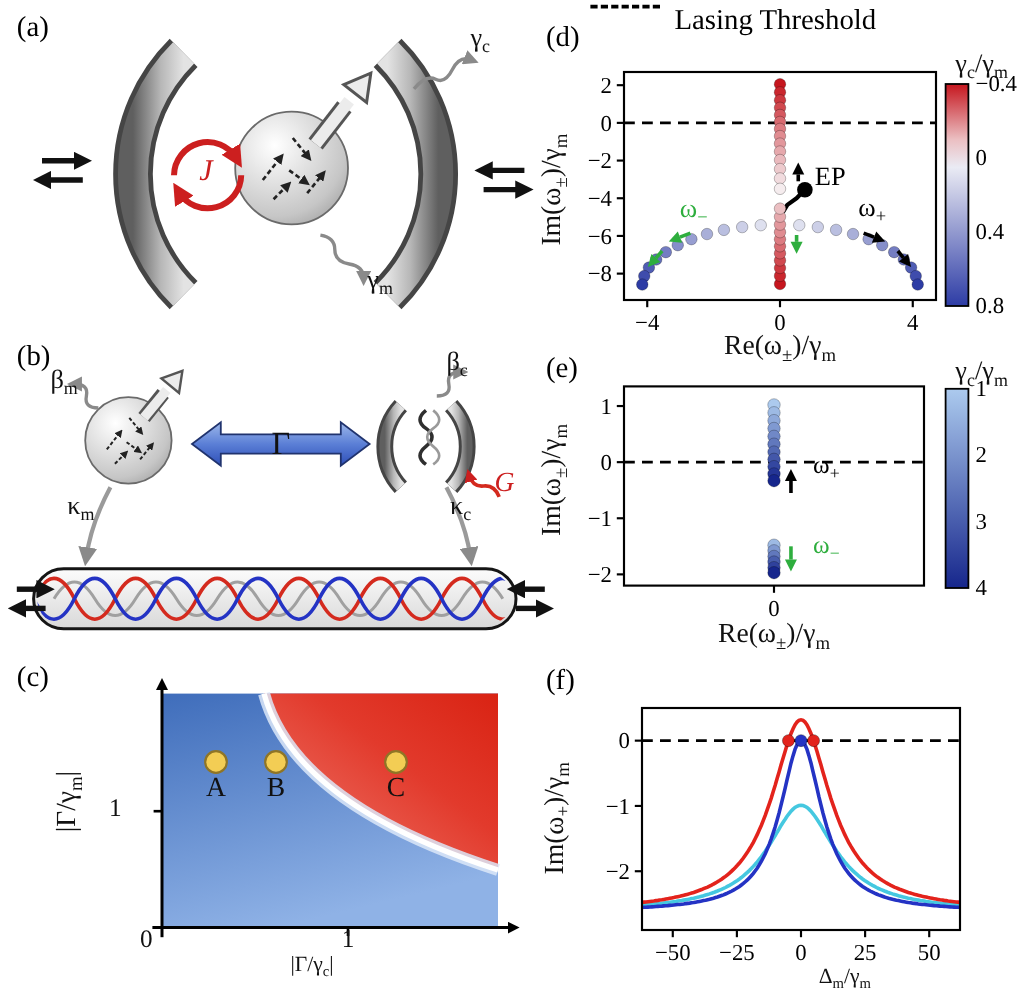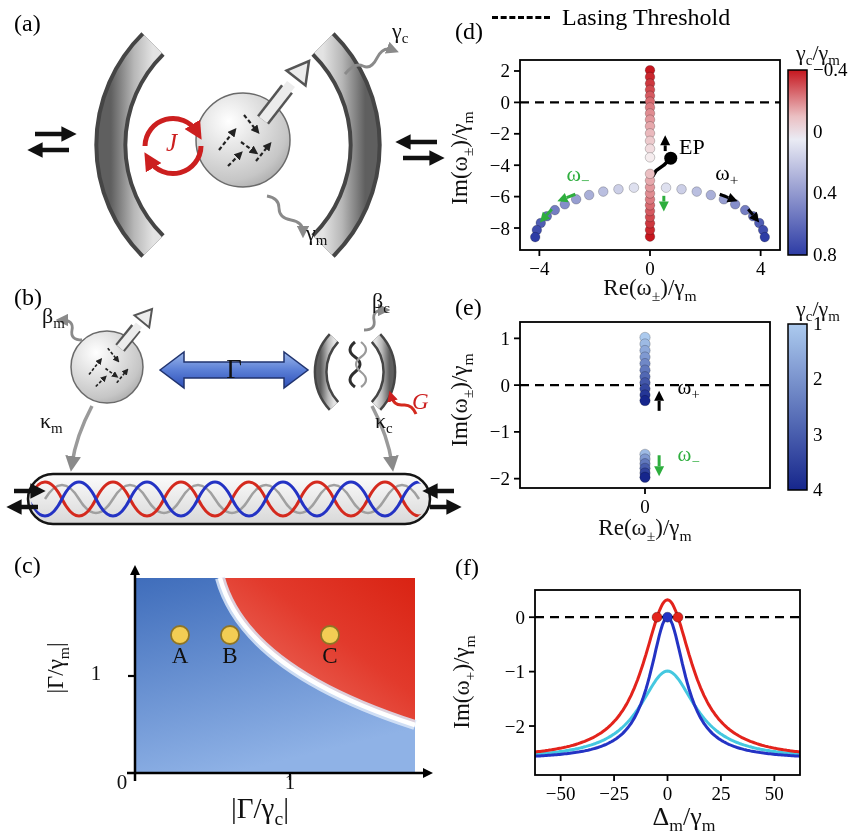--- a/index.html
+++ b/index.html
@@ -5,21 +5,21 @@
   html,body{margin:0;padding:0;background:#fff;}
   .fig{position:relative;width:857px;height:840px;background:#fff;overflow:hidden;
        font-family:"Liberation Serif",serif;color:#111;}
   .fig svg{position:absolute;overflow:visible;}
   .plabel{position:absolute;font-size:24px;color:#000;white-space:nowrap;}
   .lbl{position:absolute;font-size:22px;color:#111;white-space:nowrap;line-height:1;}
   .center{transform:translateX(-50%);}
   .vert{transform:translate(-50%,-50%) rotate(-90deg);transform-origin:center;}
   .red{color:#cc1f1f;}
   sub{font-size:68%;}
-  .legend{position:absolute;display:flex;align-items:center;gap:12px;}
+  .legend{position:absolute;display:flex;gap:12px;}
   .legend .dash{display:inline-block;width:58px;height:0;border-top:3.5px dashed #000;}
   .legend .ltext{font-size:24px;color:#000;}
 </style>
 </head>
 <body>
 
 <div class="fig">
 
   <div class="plabel" style="left:14px;top:10px">(a)</div>
   <div class="plabel" style="left:14px;top:284px">(b)</div>
@@ -165,21 +165,21 @@
     <g stroke="#111" stroke-width="4.5">
       <line x1="442" y1="199" x2="418" y2="199" marker-end="url(#mkb2)"></line>
       <line x1="418" y1="215" x2="442" y2="215" marker-end="url(#mkb2)"></line>
     </g>
   </svg>
 
   <div class="lbl" style="left:42px;top:305px">β<sub>m</sub></div>
   <div class="lbl" style="left:372px;top:290px">β<sub>c</sub></div>
   <div class="lbl center" style="left:234px;top:356px;font-size:27px">Γ</div>
   <div class="lbl red" style="left:412px;top:390px;font-size:23px;font-style:italic">G</div>
-  <div class="lbl" style="left:40px;top:410px">κ<sub>m</sub></div>
+  <div class="lbl" style="left:56px;top:410px">κ<sub>m</sub></div>
   <div class="lbl" style="left:375px;top:410px">κ<sub>c</sub></div>
 
   <svg id="svg-c" style="left:30px;top:560px" width="420" height="280" viewBox="0 0 420 280">
     <defs>
       <linearGradient id="gBluePD" x1="0" y1="0" x2="0.35" y2="1">
         <stop offset="0" stop-color="#3f6dbb"></stop>
           <stop offset="1" stop-color="#8fb2e6"></stop>
       </linearGradient>
       <linearGradient id="gRedPD" x1="0" y1="1" x2="1" y2="0">
         <stop offset="0" stop-color="#f07f72"></stop>
@@ -207,21 +207,21 @@
       <circle cx="300" cy="75" r="9" fill="#f3cd54" stroke="#8f7526" stroke-width="1.8"></circle>
     </g>
   </svg>
 
   <div class="lbl center" style="left:180px;top:644px;font-size:23px">A</div>
   <div class="lbl center" style="left:230px;top:644px;font-size:23px">B</div>
   <div class="lbl center" style="left:330px;top:644px;font-size:23px">C</div>
   <div class="lbl center" style="left:122px;top:772px;font-size:21px">0</div>
   <div class="lbl center" style="left:290px;top:772px;font-size:21px">1</div>
   <div class="lbl center" style="left:96px;top:663px;font-size:21px">1</div>
-  <div class="lbl center" style="left:260px;top:794px;font-size:29px">|Γ/γ<sub>c</sub>|</div>
+  <div class="lbl center" style="left:260px;top:794px;font-size:18px">|Γ/γ<sub>c</sub>|</div>
   <div class="lbl vert" style="left:58px;top:668px;font-size:23px">|Γ/γ<sub>m</sub>|</div>
 
   <div class="legend" style="left:492px;top:4px">
     <span class="dash"></span>
     <span class="ltext">Lasing Threshold</span>
   </div>
   <svg id="chart-d" style="left:470px;top:40px" width="387" height="245" viewBox="0 0 387 245">
       <g>
         <line x1="50" y1="62.39669421487603" x2="310" y2="62.39669421487603" stroke="#000" stroke-width="2.2" stroke-dasharray="9 6"></line>
         <path d="M200.7 118.1 L193.8 125.2 L186.1 130.7 L182.8 136.2 " fill="none" stroke="#000" stroke-width="3.5" stroke-linecap="round" stroke-linejoin="round"></path>
@@ -417,15 +417,15 @@
         <line x1="59" y1="96.61764705882352" x2="65" y2="96.61764705882352" stroke="#000" stroke-width="1.8"></line>
         <text x="55" y="103.11764705882352" font-size="19" text-anchor="end" font-family="Liberation Serif, serif">−1</text>
         <line x1="59" y1="151.02941176470588" x2="65" y2="151.02941176470588" stroke="#000" stroke-width="1.8"></line>
         <text x="55" y="157.52941176470588" font-size="19" text-anchor="end" font-family="Liberation Serif, serif">−2</text>
       </g>
       <clipPath id="clip-f">
         <rect x="65" y="15" width="265" height="185"></rect>
       </clipPath>
     </svg>
   <div class="lbl vert" style="left:464px;top:682px;font-size:23px">Im(ω<sub>+</sub>)/γ<sub>m</sub></div>
-  <div class="lbl center" style="left:684px;top:804px;font-size:26px">Δ<sub>m</sub>/γ<sub>m</sub></div>
+  <div class="lbl center" style="left:704px;top:804px;font-size:18px">Δ<sub>m</sub>/γ<sub>m</sub></div>
 
 </div>
 
 </body></html>

